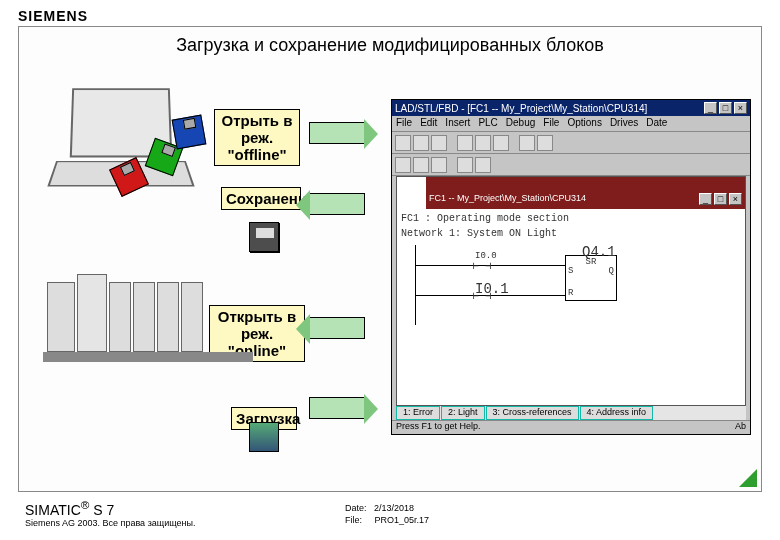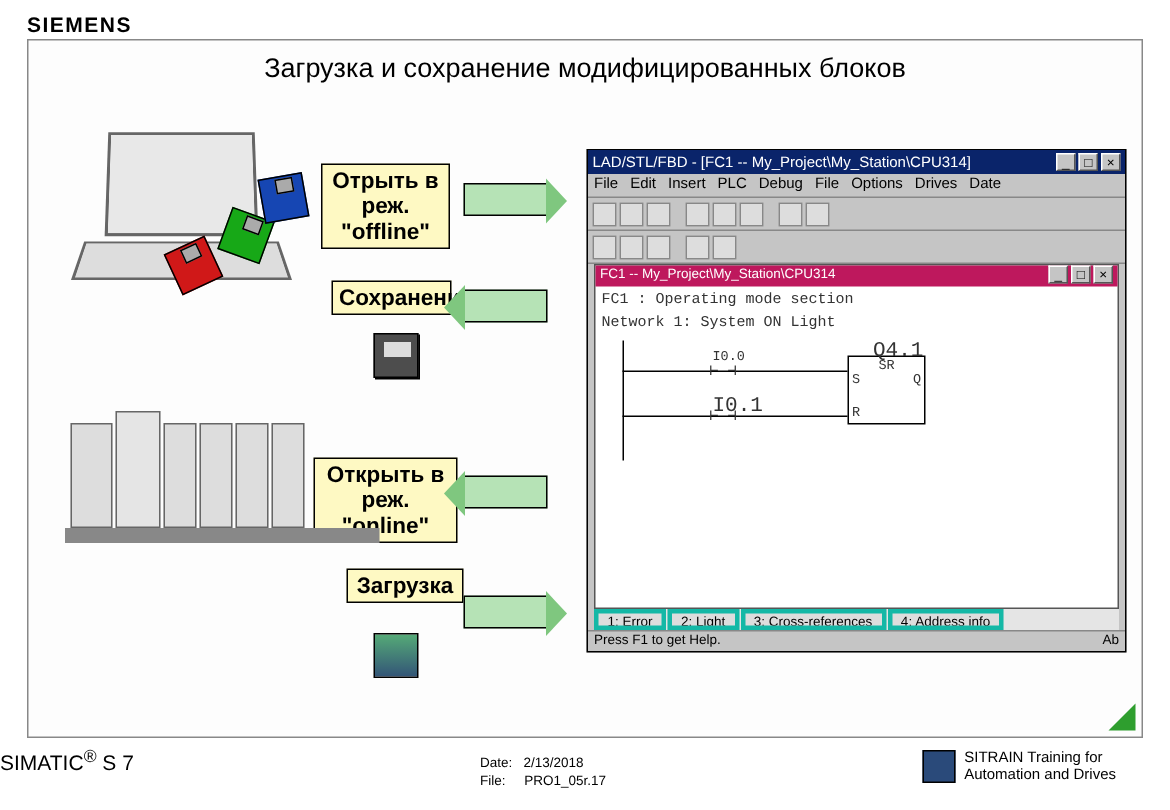--- a/index.html
+++ b/index.html
@@ -39,34 +39,34 @@
   
   .win { position: absolute; top: 72px; left: 372px; width: 360px; height: 336px; background: #c5c5c5; border: 1px solid #000; font-size: 10px; }
   .wtbar { background: #0a246a; color: #fff; height: 16px; display: flex; align-items: center; padding: 0 3px; justify-content: space-between; }
   .wtbar span { flex: 1; overflow: hidden; white-space: nowrap; }
   .wbtn { width: 13px; height: 12px; background: #c5c5c5; border: 1px solid #fff; border-right-color:#555; border-bottom-color:#555; margin-left: 2px; font-size:9px; text-align:center; line-height:10px; color:#000; }
   .wmenu { background: #c5c5c5; height: 16px; padding: 1px 4px; font-size: 10px; display:flex; gap:8px; border-bottom:1px solid #888; }
   .wtlb { background: #c5c5c5; height: 22px; border-bottom: 1px solid #888; display:flex; align-items:center; padding:0 3px; gap:2px; }
   .tbtn { width: 16px; height: 16px; background: #ddd; border: 1px solid #888; font-size:9px; text-align:center; }
   .tgap { width: 6px; }
   .inner { position: absolute; top: 76px; left: 4px; right: 4px; bottom: 28px; background: #fff; border: 1px solid #555; }
-  .itbar { background: #be185d; color: #fff; height: 14px; font-size: 9px; padding: 0 3px; display:flex; }
+  .itbar { background: #7f1d1d; color: #fff; height: 14px; font-size: 9px; padding: 16px 3px; display:flex;margin-left:29px; }
   .itbar span { flex:1; }
   .code { font-family: Liberation Mono, monospace; font-size: 10px; padding: 4px; color:#333; }
   .ladder { position: relative; height: 90px; margin-top: 6px; margin-left: 14px; }
   .vl { position: absolute; left: 0; top: 0; width: 1px; height: 80px; background: #000; }
   .hl { position: absolute; height: 1px; background: #000; }
   .srbox { position: absolute; width: 52px; height: 46px; border: 1px solid #000; top: 10px; left: 150px; text-align:center; }
   .tabs { position: absolute; bottom: 14px; left: 4px; right: 4px; height: 14px; background: #e5e5e5; display:flex; font-size:9px; }
-  .tab { border: 3px solid #14b8a6; padding: 0 6px; background: #ddd; margin-right:1px; white-space:nowrap; overflow:hidden; }
+  .tab { border: 1px solid #14b8a6; padding: 0 6px; background: #ddd; margin-right:1px; white-space:nowrap; overflow:hidden; }
   .status { position: absolute; bottom: 0; left: 0; right: 0; height: 14px; background: #c5c5c5; border-top:1px solid #888; font-size:9px; padding:0 4px; display:flex; }
   .status span:first-child { flex:1; }
 
   
-  .footer { position: absolute; top: 498px; left: 0; width: 744px; height: 36px; font-size: 10px; }
+  .footer { position: absolute; top: 498px; left: 25px; width: 744px; height: 36px; font-size: 10px; }
   .prod { position: absolute; left: 0; top: 0; font-size: 14px; }
   .copy { position: absolute; left: 0; top: 20px; font-size: 9px; }
   .meta { position: absolute; left: 320px; top: 4px; font-size: 9px; line-height: 12px; }
   .sitrain { position: absolute; right: 0; top: 2px; font-size: 10px; text-align: left; display:flex; gap:6px; align-items:center; }
   .logo2 { width: 22px; height: 22px; background: #2a4a7a; border: 1px solid #000; }
   .corner { position:absolute; right:4px; bottom:4px; width:0; height:0; border-right:18px solid #2e9e2e; border-top:18px solid transparent; }
 </style>
 </head>
 <body>
 
@@ -82,21 +82,21 @@
   <div class="floppy fgreen"></div>
   <div class="floppy fblue"></div>
   <div class="floppy fred"></div>
 
   <div class="label-box" style="top:82px; left:195px; width:86px; white-space:pre-line;">Отрыть в реж.
 "offline"</div>
   <div class="label-box" style="top:160px; left:202px; width:80px;">Сохранение</div>
   <div class="saveico"></div>
   <div class="label-box" style="top:278px; left:190px; width:96px; white-space:pre-line;">Открыть в реж.
 "online"</div>
-  <div class="label-box" style="top:352px; left:212px; width:78px;">Загрузка</div>
+  <div class="label-box" style="top:380px; left:212px; width:66px;">Загрузка</div>
   <div class="loadico"></div>
 
   <div class="arrow a1"></div>
   <div class="arrow a2 arrowL"></div>
   <div class="arrow a3 arrowL"></div>
   <div class="arrow a4"></div>
 
   <div class="plc">
     <div class="rail"></div>
     <div class="mod ps"></div>
@@ -185,21 +185,18 @@
     </div>
   </div>
 
   <div class="corner"></div>
 </div>
 
 <div class="footer">
   <div class="prod">
     <span>SIMATIC</span><sup>®</sup><span> S 7</span>
   </div>
+  <div class="copy">Siemens AG 2003. Все права защищены.</div>
   <div class="meta">
     <span>Date:</span>&nbsp;&nbsp;&nbsp;<span>2/13/2018</span><br>
     <span>File:</span>&nbsp;&nbsp;&nbsp;&nbsp;&nbsp;<span>PRO1_05r.17</span>
   </div>
-  <div class="sitrain">
-    <div class="logo2"></div>
-    <div><span>SITRAIN Training for</span><br><span>Automation and Drives</span></div>
-  </div>
 </div>
 
 </body></html>

